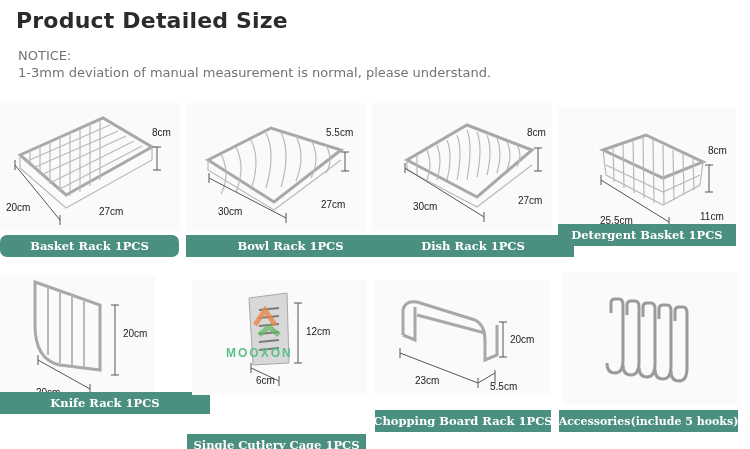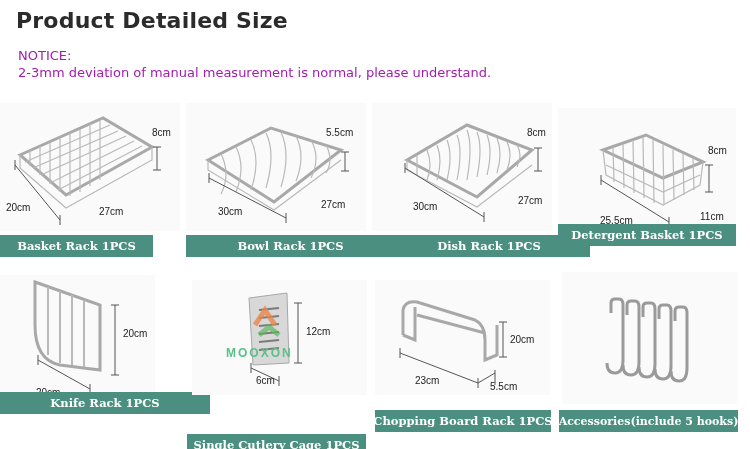--- a/index.html
+++ b/index.html
@@ -1,51 +1,51 @@
 <!DOCTYPE html>
 <html><head>
 <meta charset="utf-8">
 <style>
   html,body{margin:0;padding:0;}
   body{width:750px;height:449px;background:#ffffff;position:relative;overflow:hidden;font-family:"DejaVu Sans","Liberation Sans",sans-serif;color:#222;}
   .title{position:absolute;left:16px;top:8px;font-size:22px;font-weight:bold;color:#2b2b2b;letter-spacing:0.2px;}
-  .notice{position:absolute;left:18px;top:47px;font-size:13px;color:#a21caf;line-height:17px;}
+  .notice{position:absolute;left:18px;top:47px;font-size:13px;color:#737373;line-height:17px;}
   .panel{position:absolute;background:#fafafa;}
   .bar{position:absolute;height:22px;background:#4a8f80;color:#fff;font-family:"DejaVu Serif","Liberation Serif",serif;font-weight:bold;font-size:11.5px;display:flex;align-items:center;justify-content:center;white-space:nowrap;}
   .dim{position:absolute;font-family:"Liberation Sans","DejaVu Sans",sans-serif;font-size:10px;color:#222;}
   svg{position:absolute;overflow:visible;}
   .wire{stroke:#b9b9b9;fill:none;stroke-width:1.2;}
   .frame{stroke:#a8a8a8;fill:none;stroke-width:3;}
   .dline{stroke:#555;stroke-width:1;fill:none;}
 </style>
 </head>
 <body>
 
 <div class="title">Product Detailed Size</div>
 <div class="notice">
   <div>NOTICE:</div>
-  <div>2-3mm deviation of manual measurement is normal, please understand.</div>
+  <div>1-3mm deviation of manual measurement is normal, please understand.</div>
 </div>
 
 <div>
   <div class="panel" style="left:0;top:103px;width:180px;height:128px;"></div>
   <svg style="left:0;top:100px;" width="180" height="130">
     <polygon class="frame" points="20,55 103,18 152,47 66,95"></polygon>
     <g class="wire">
       <path d="M20,55 L20,68 L66,108 L152,60 L152,47"></path>
       <path d="M30,50 L30,66 M40,46 L40,75 M50,42 L50,84 M60,37 L60,92 M70,33 L70,96 M80,29 L80,92 M90,24 L90,86 M100,20 L100,80"></path>
       <path d="M25,62 L110,25 M33,68 L118,31 M41,75 L126,36 M50,83 L134,41 M58,90 L142,46"></path>
     </g>
     <path class="dline" d="M157,47 L157,70 M153,47 L161,47 M153,70 L161,70"></path>
     <path class="dline" d="M15,65 L60,120 M15,60 L15,70 M60,115 L60,125"></path>
   </svg>
   <div class="dim" style="left:152px;top:127px;">8cm</div>
   <div class="dim" style="left:6px;top:202px;">20cm</div>
   <div class="dim" style="left:99px;top:206px;">27cm</div>
-  <div class="bar" style="left:0;top:235px;width:153px;">Basket Rack 1PCS</div>
+  <div class="bar" style="left:0;top:235px;width:179px;border-radius:7px;">Basket Rack 1PCS</div>
 </div>
 
 <div>
   <div class="panel" style="left:186px;top:103px;width:180px;height:128px;"></div>
   <svg style="left:186px;top:100px;" width="180" height="130">
     <polygon class="frame" points="22,60 85,28 155,50 88,102"></polygon>
     <g class="wire">
       <path d="M22,60 L22,70 L88,110 L155,60"></path>
       <path d="M35,54 q10,20 0,40 M50,47 q10,20 0,45 M65,40 q10,20 0,50 M80,33 q10,20 0,55 M95,32 q10,22 0,55 M110,36 q10,20 0,45 M125,40 q10,18 0,38 M140,45 q8,15 0,28"></path>
     </g>
@@ -65,21 +65,21 @@
     <g class="wire">
       <path d="M35,60 L35,70 L105,107 L160,65"></path>
       <path d="M45,55 L45,75 M55,50 q6,15 0,30 M65,45 q6,15 0,35 M75,40 q6,15 0,40 M85,35 q6,15 0,45 M95,30 q6,15 0,50 M105,32 q6,15 0,45 M115,35 q6,15 0,40 M125,38 q6,15 0,35 M135,42 q6,12 0,28 M145,45 q6,10 0,22"></path>
     </g>
     <path class="dline" d="M166,48 L166,71 M162,48 L170,48 M162,71 L170,71"></path>
     <path class="dline" d="M33,68 L112,117 M33,63 L33,73 M112,112 L112,122"></path>
   </svg>
   <div class="dim" style="left:527px;top:127px;">8cm</div>
   <div class="dim" style="left:413px;top:201px;">30cm</div>
   <div class="dim" style="left:518px;top:195px;">27cm</div>
-  <div class="bar" style="left:372px;top:235px;width:202px;padding-left:16px;">Dish Rack 1PCS</div>
+  <div class="bar" style="left:356px;top:235px;width:202px;padding-left:16px;">Dish Rack 1PCS</div>
 </div>
 
 <div>
   <div class="panel" style="left:558px;top:108px;width:178px;height:122px;"></div>
   <svg style="left:558px;top:100px;" width="180" height="130">
     <polygon class="frame" points="45,50 88,35 145,62 105,78"></polygon>
     <g class="wire">
       <path d="M45,50 L48,75 L105,105 L142,85 L145,62"></path>
       <path d="M55,47 L56,82 M65,44 L66,88 M75,40 L76,93 M85,37 L86,98 M95,40 L96,103 M105,45 L106,105 M115,50 L116,100 M125,54 L126,95 M135,58 L136,90"></path>
       <path d="M48,65 L105,92 L142,75"></path>

